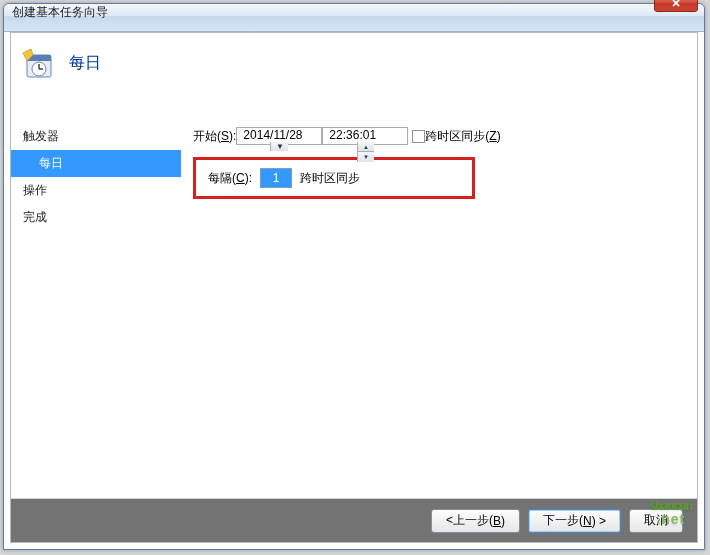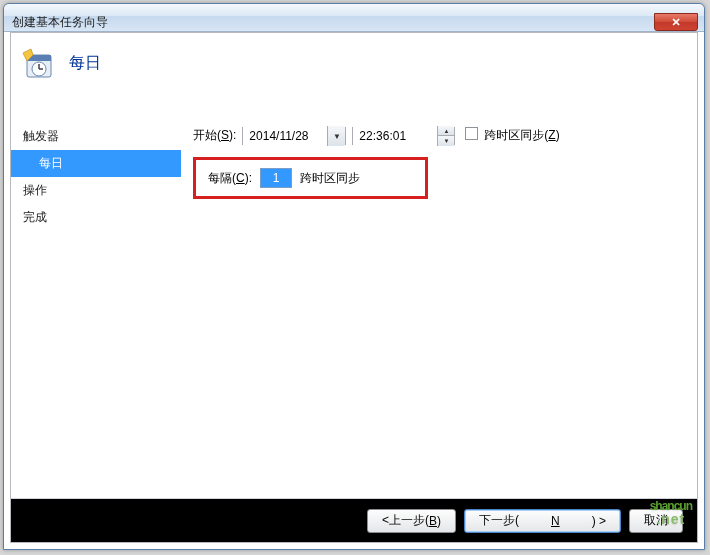--- a/index.html
+++ b/index.html
@@ -1,46 +1,46 @@
 <!DOCTYPE html>
 <html><head>
   <meta charset="utf-8">
   <style>
     * { box-sizing: border-box; margin: 0; padding: 0; font-family: "Microsoft YaHei", "SimSun", sans-serif; font-size: 12px; }
     body { background: #d6d6d6; width: 710px; height: 555px; position: relative; overflow: hidden; }
     .window { position: absolute; left: 3px; top: 3px; width: 702px; height: 547px; background: #fff; border: 1px solid #5a7ea8; border-radius: 6px 6px 0 0; box-shadow: 0 0 4px rgba(0,0,0,0.3); }
-    .titlebar { height: 28px; background: linear-gradient(to bottom, #f4f8fd 0%, #dbe8f5 45%, #c6d9ee 46%, #d8e6f5 100%); border-bottom: 1px solid #a0b5cc; border-radius: 6px 6px 0 0; display: flex; align-items: flex-end; padding: 0 2px 0 8px; }
+    .titlebar { height: 28px; background: linear-gradient(to bottom, #f4f8fd 0%, #dbe8f5 45%, #c6d9ee 46%, #d8e6f5 100%); border-bottom: 1px solid #a0b5cc; border-radius: 6px 6px 0 0; display: flex; align-items: flex-start; padding: 0 2px 0 8px; }
     .titlebar-title { color: #1a1a1a; flex: 1; }
     .close-btn { width: 44px; height: 18px; background: linear-gradient(to bottom, #e87a6a 0%, #d04b36 49%, #c1392b 50%, #cf4231 100%); border: 1px solid #8a2a1f; border-radius: 0 0 3px 3px; display: flex; align-items: center; justify-content: center; color: #fff; cursor: pointer; margin-right: 4px; margin-top: -10px; }
     .close-x { font-size: 11px; font-weight: bold; }
     .client { position: absolute; top: 28px; left: 6px; right: 6px; bottom: 6px; background: #fff; border: 1px solid #b6b9bd; }
     .header-sec { display: flex; align-items: center; padding: 14px 10px 20px 10px; }
     .task-icon { width: 32px; height: 32px; margin-right: 16px; position: relative; }
     .task-icon svg { width: 32px; height: 32px; }
     .page-title { font-size: 16px; color: #003399; }
     .content-area { display: flex; position: absolute; top: 84px; left: 0; right: 0; bottom: 46px; }
     .sidebar { width: 170px; padding-top: 6px; }
     .side-item { padding: 5px 0 5px 12px; color: #222; cursor: pointer; }
     .side-item.indent { padding-left: 28px; }
     .side-item.selected { background: #3399ff; color: #fff; }
     .main-panel { flex: 1; padding: 8px 12px; }
-    .row1 { display: flex; gap: 6px; margin-bottom: 10px; margin-top: 2px; }
+    .row1 { display: flex; align-items: center; margin-bottom: 10px; margin-top: 2px; }
     .lbl { white-space: nowrap; }
-    .date-box, .time-box { display: flex; align-items: center; border: 1px solid #a9acb1; background: #fff; height: 18px; }
+    .date-box, .time-box { display: flex; align-items: center; border: 1px solid #a9acb1; background: #fff; height: 18px; flex-direction: column; }
     .date-box input, .time-box input { border: none; outline: none; height: 20px; padding: 0 6px; width: 84px; }
     .date-drop { width: 18px; height: 20px; background: linear-gradient(to bottom,#f5f7fa,#dde3ea); border-left: 1px solid #a9acb1; display: flex; align-items: center; justify-content: center; font-size: 8px; color: #333; cursor: pointer; }
     .spin { display: flex; flex-direction: column; border-left: 1px solid #a9acb1; }
     .spin-btn { width: 16px; height: 10px; background: linear-gradient(to bottom,#f5f7fa,#dde3ea); display: flex; align-items: center; justify-content: center; font-size: 6px; color: #333; cursor: pointer; }
     .spin-btn:first-child { border-bottom: 1px solid #a9acb1; }
     .chk { width: 13px; height: 13px; border: 1px solid #8e9398; background: #fff; margin-left: 4px; }
-    .red-box { border: 3px solid #d62020; padding: 8px 12px; display: flex; align-items: center; gap: 8px; width: 235px; margin-top: 12px; }
+    .red-box { border: 3px solid #d62020; padding: 8px 12px; display: flex; align-items: center; gap: 8px; width: 282px; margin-top: 12px; }
     .interval-input { width: 32px; height: 20px; border: 1px solid #7a9ec8; text-align: center; background: #3399ff; color: #fff; }
-    .footer { position: absolute; bottom: 0; left: 0; right: 0; height: 44px; border-top: 1px solid #d0d3d7; display: flex; align-items: center; justify-content: flex-end; padding-right: 14px; gap: 8px; background: #000000; }
+    .footer { position: absolute; bottom: 0; left: 0; right: 0; height: 44px; border-top: 1px solid #d0d3d7; display: flex; align-items: center; justify-content: flex-end; padding-right: 14px; gap: 8px; background: #737373; }
     .btn { height: 24px; padding: 0 14px; border: 1px solid #8a8d92; background: linear-gradient(to bottom,#fdfdfd,#e4e6e9); border-radius: 3px; cursor: pointer; display: flex; align-items: center; }
-    .btn.default { border-color: #4a87c9; box-shadow: 0 0 0 1px #a7cdf2 inset; gap: 32px; }
+    .btn.default { border-color: #4a87c9; box-shadow: 0 0 0 1px #a7cdf2 inset; }
     .watermark { position: absolute; right: 18px; bottom: 28px; font-size: 28px; font-weight: bold; color: #5aa02f; text-shadow: 0 1px 2px rgba(0,0,0,0.15); letter-spacing: -1px; }
     .watermark .net { font-size: 14px; color: #88bb66; display: block; text-align: center; margin-top: -6px; letter-spacing: 1px; }
     u { text-decoration: underline; }
   </style>
 </head>
 <body>
 
 <div class="window">
   <div class="titlebar">
     <span class="titlebar-title">创建基本任务向导</span>

